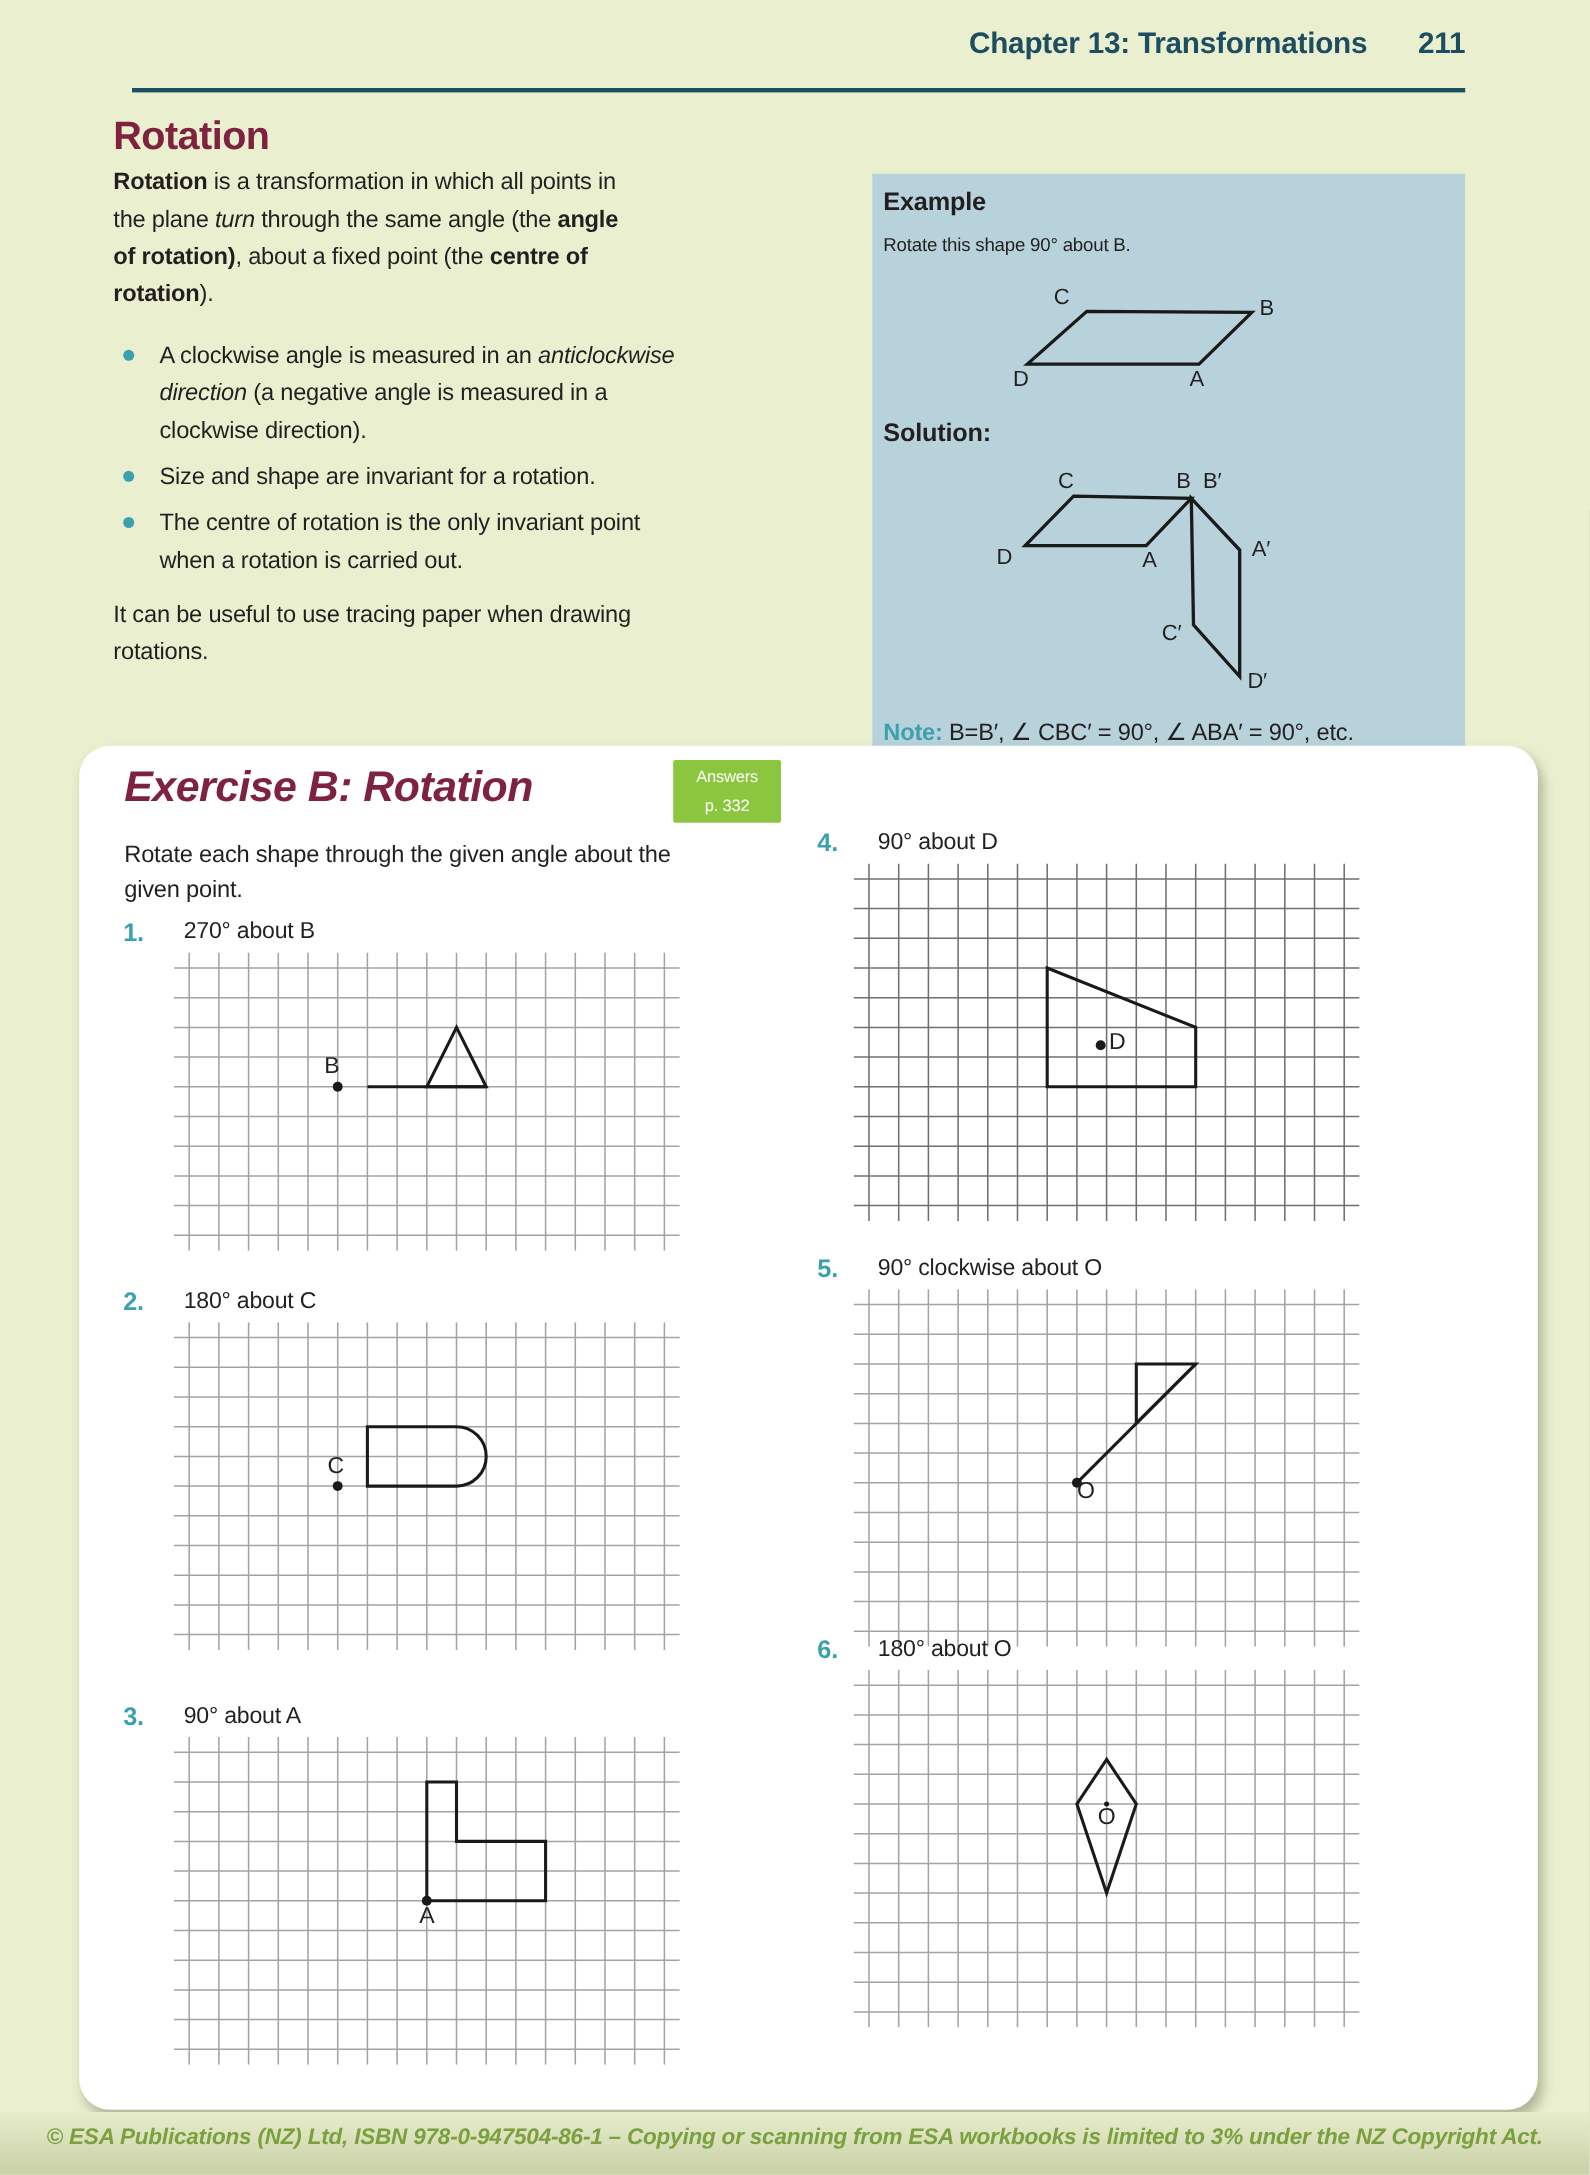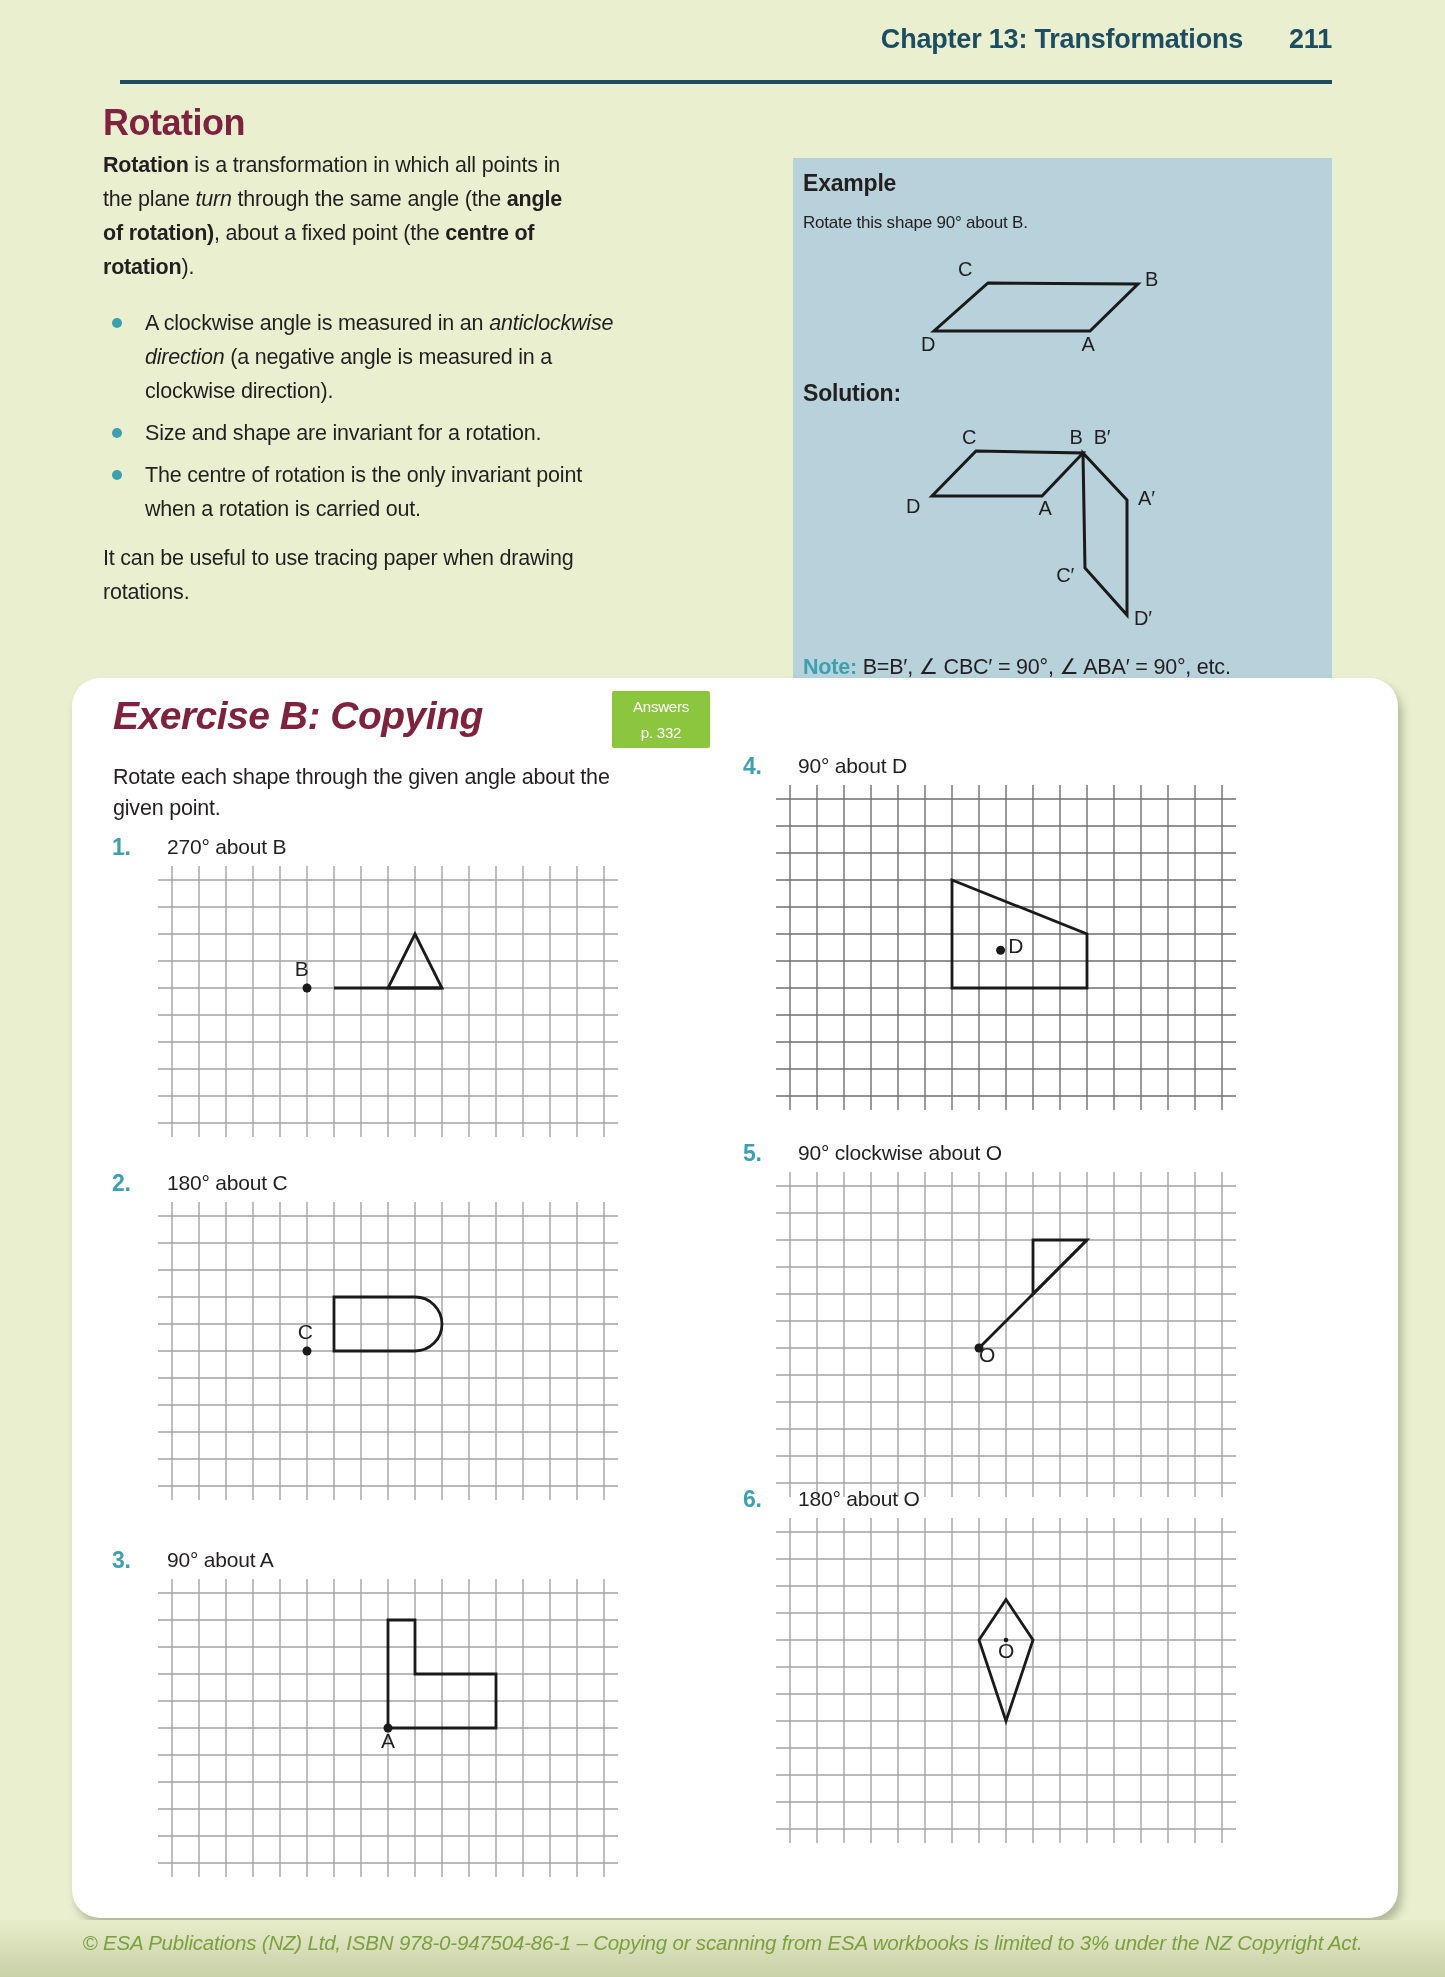--- a/index.html
+++ b/index.html
@@ -53,21 +53,21 @@
   .ex4{left:671px;top:75px;} .ex5{left:671px;top:462px;} .ex6{left:671px;top:808px;}
   .ex-num{position:absolute;left:0;top:0;font-size:23px;font-weight:bold;color:var(--teal,#3da0af);}
   .ex-label{position:absolute;left:55px;top:1px;font-size:21px;white-space:nowrap;}
   .grid-holder{position:absolute;left:46px;top:32px;}
   .ex-item.right .grid-holder{left:33px;}
 
   
   .footer-strip{position:absolute;left:0;top:1920px;width:1445px;height:57px;
                 background:linear-gradient(#e7ecca,#c9d1a7);text-align:center;}
   .footer-text{display:inline-block;margin-top:11px;font-size:20.5px;font-style:italic;
-               color:var(--footer_green,#7aa03f);}
+               color:var(--footer_green,#7aa03f);font-weight:bold;}
 </style>
 </head>
 <body>
 
 <div class="page">
 
   <div class="page-header">
     <span>Chapter 13: Transformations</span><span class="pgnum">211</span>
   </div>
   <div class="header-rule"></div>
@@ -112,21 +112,21 @@
           <text x="120" y="85" text-anchor="middle" font-size="20" fill="#231f20">D</text>
           <text x="252" y="87" text-anchor="middle" font-size="20" fill="#231f20">A</text>
           <text x="345" y="77" text-anchor="start" font-size="20" fill="#231f20">A′</text>
           <text x="281" y="154" text-anchor="end" font-size="20" fill="#231f20">C′</text>
           <text x="341" y="197" text-anchor="start" font-size="20" fill="#231f20">D′</text>
         </svg></div>
     <div class="note"><span class="rteal">Note:</span><span> B=B′, ∠ CBC′ = 90°, ∠ ABA′ = 90°, etc.</span></div>
   </div>
 
   <div class="exercise-card">
-    <div class="ex-title">Exercise B: Copying</div>
+    <div class="ex-title">Exercise B: Rotation</div>
     <div class="answers-badge">
       <div>Answers</div>
       <div>p. 332</div>
     </div>
     <div class="instructions"><span>Rotate each shape through the given angle about the</span><br><span>given point.</span></div>
     <div>
   <div class="ex-item ex1">
     <span class="ex-num">1.</span>
     <span class="ex-label">270° about B</span>
     <span class="grid-holder"><svg width="460" height="271" viewBox="0 0 460 271">

